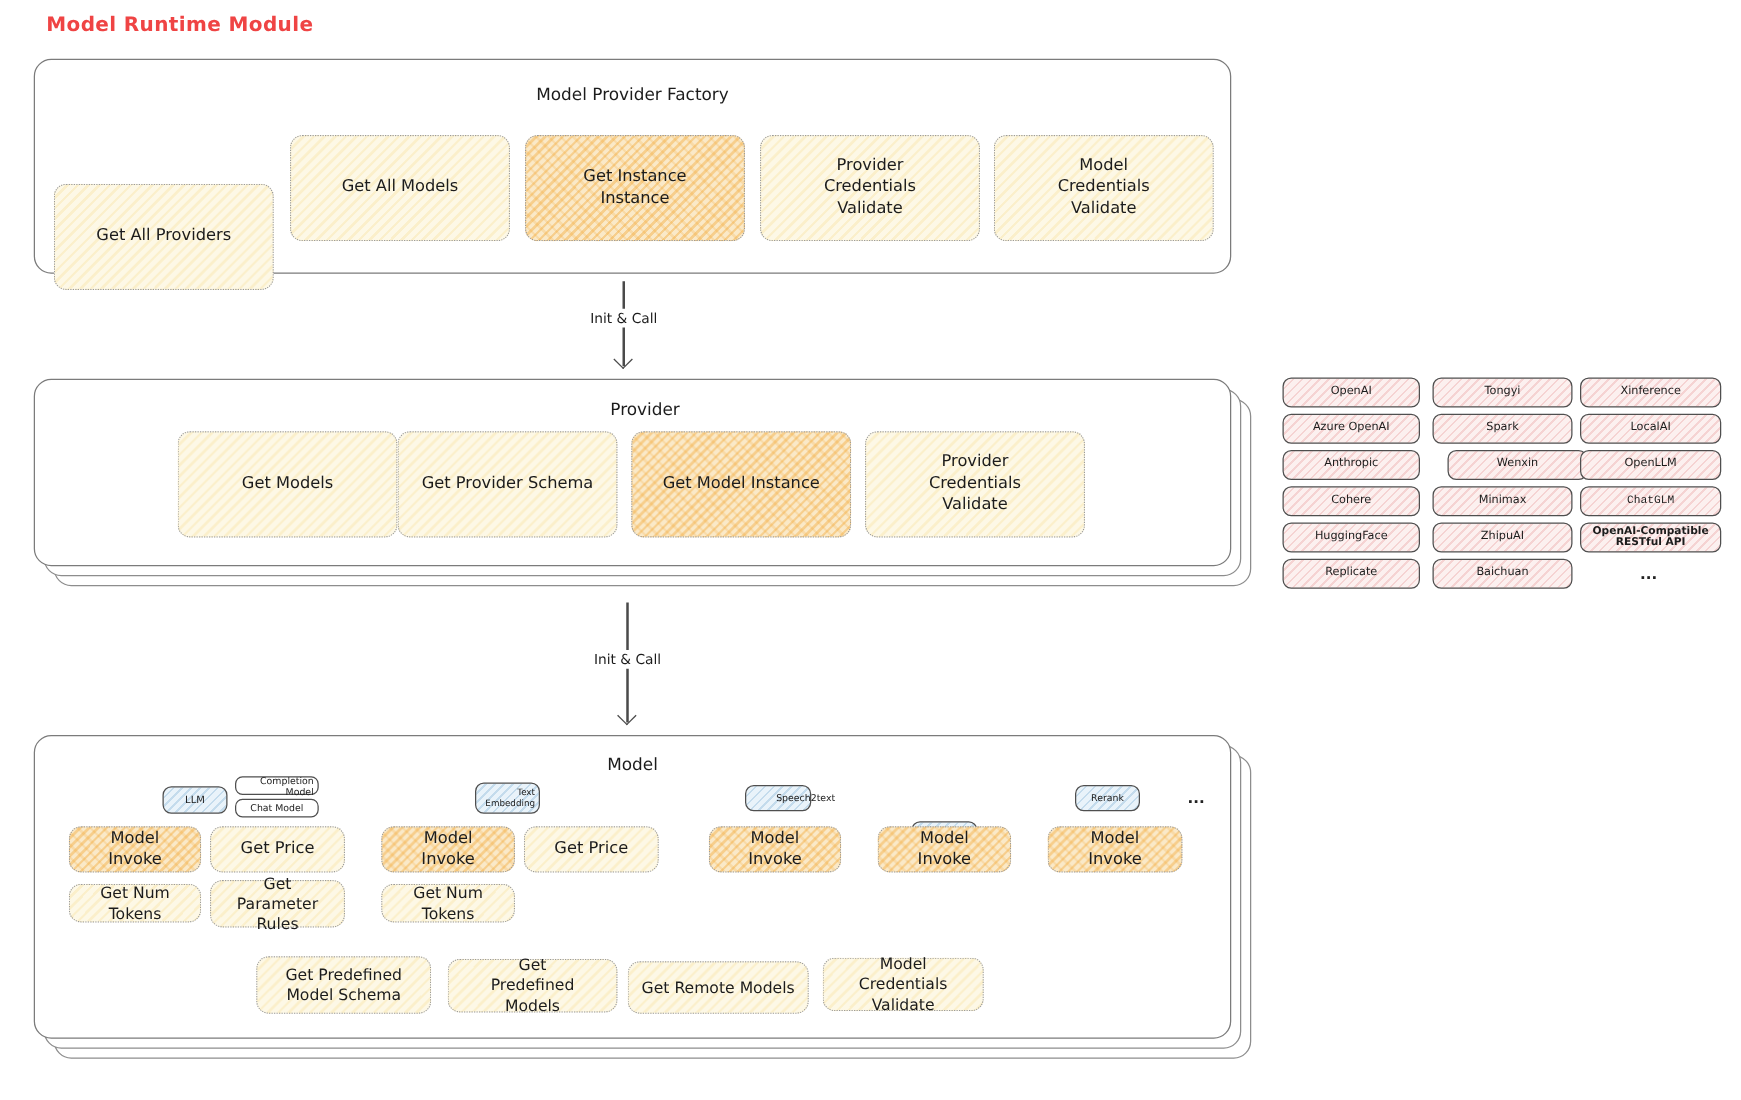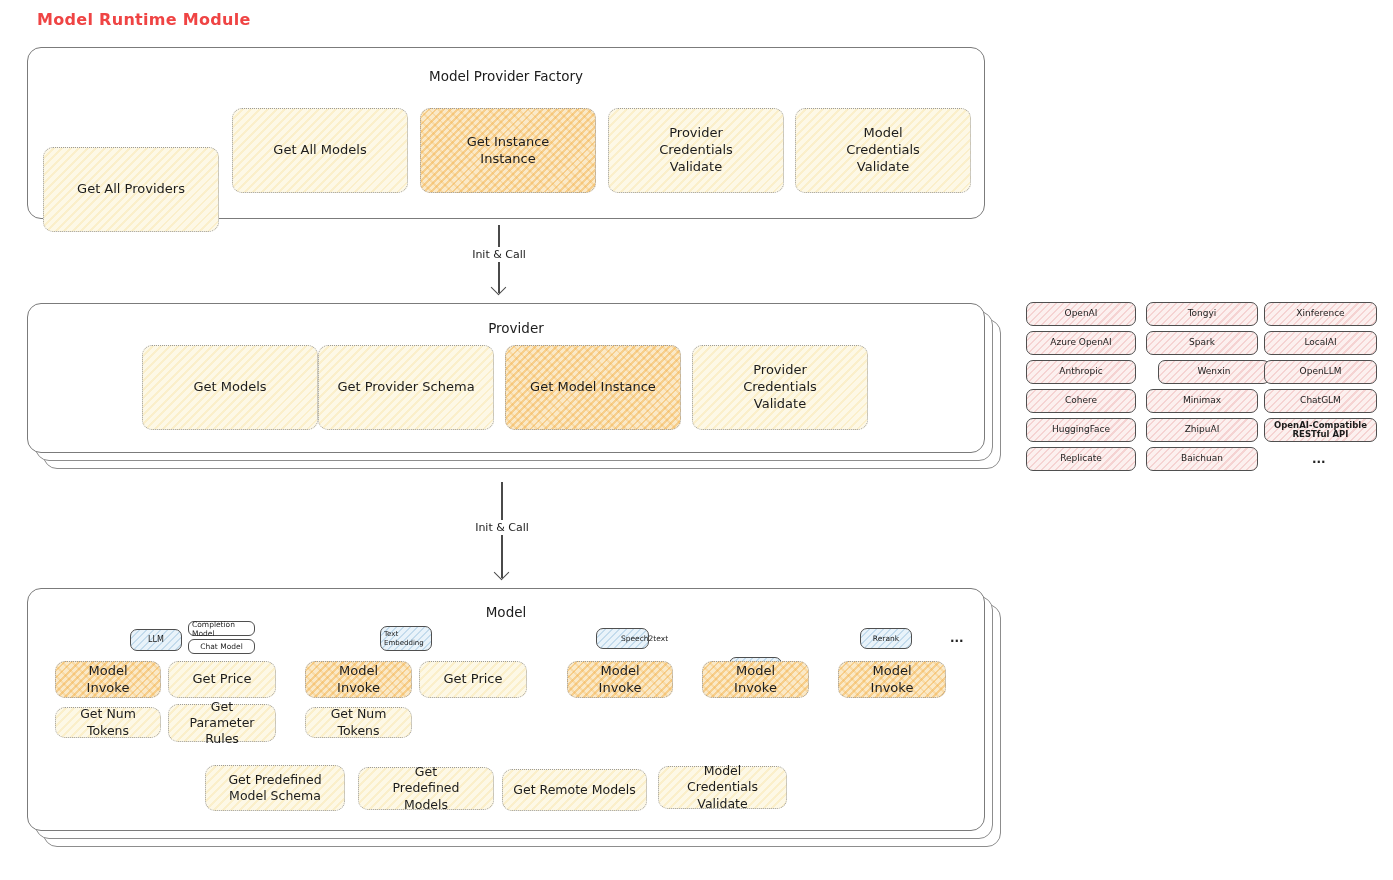--- a/index.html
+++ b/index.html
@@ -28,21 +28,21 @@
 
   
   .chip { position:absolute; display:flex; align-items:center; justify-content:center; text-align:center;
           border:1.3px solid #4f4f4f; border-radius:7px; font-size:9px; line-height:1.1; padding:1px 4px;
           background:
             repeating-linear-gradient(135deg, rgba(226,128,128,0.26) 0 1.5px, rgba(255,255,255,0) 1.5px 5px),
             #fcf0ef; }
   .chip.wide { font-size:8.5px;font-weight:bold; }
 
   
-  .tab { position:absolute; display:flex; align-items:center; justify-content:center; text-align:left;
+  .tab { position:absolute; display:flex; align-items:center; justify-content:center; text-align:right;
          border:1.3px solid #4f4f4f; border-radius:7px; font-size:8px; line-height:1.2; padding:1px 3px; }
   .tab.blue { background:
       repeating-linear-gradient(135deg, rgba(110,165,205,0.30) 0 1.5px, rgba(255,255,255,0) 1.5px 5px),
       #e9f3fa; }
   .tab.white { background:#ffffff; border-radius:6px; }
 
   .ellipsis { position:absolute; font-size:12px; font-weight:600; color:#222; }
 
   
   .arrow { position:absolute; width:2px; }
@@ -92,21 +92,21 @@
   <div class="chip" style="left:1026px; top:331px; width:110px; height:24px;">Azure OpenAI</div>
   <div class="chip" style="left:1146px; top:331px; width:112px; height:24px;">Spark</div>
   <div class="chip" style="left:1264px; top:331px; width:113px; height:24px;">LocalAI</div>
 
   <div class="chip" style="left:1026px; top:360px; width:110px; height:24px;">Anthropic</div>
   <div class="chip" style="left:1146px; top:360px; width:112px; height:24px;margin-left:12px;">Wenxin</div>
   <div class="chip" style="left:1264px; top:360px; width:113px; height:24px;">OpenLLM</div>
 
   <div class="chip" style="left:1026px; top:389px; width:110px; height:24px;">Cohere</div>
   <div class="chip" style="left:1146px; top:389px; width:112px; height:24px;">Minimax</div>
-  <div class="chip" style="left:1264px; top:389px; width:113px; height:24px;">ChatGLM</div>
+  <div class="chip" style="left:1264px; top:389px; width:113px; height:24px;font-family:Liberation Mono, monospace;">ChatGLM</div>
 
   <div class="chip" style="left:1026px; top:418px; width:110px; height:24px;">HuggingFace</div>
   <div class="chip" style="left:1146px; top:418px; width:112px; height:24px;">ZhipuAI</div>
   <div class="chip wide" style="left:1264px; top:418px; width:113px; height:24px;">OpenAI-Compatible RESTful API</div>
 
   <div class="chip" style="left:1026px; top:447px; width:110px; height:24px;">Replicate</div>
   <div class="chip" style="left:1146px; top:447px; width:112px; height:24px;">Baichuan</div>
   <div class="ellipsis" style="left:1312px; top:452px;">...</div>
 
   <div class="arrow" style="left:501px; top:482px; height:96px;">

